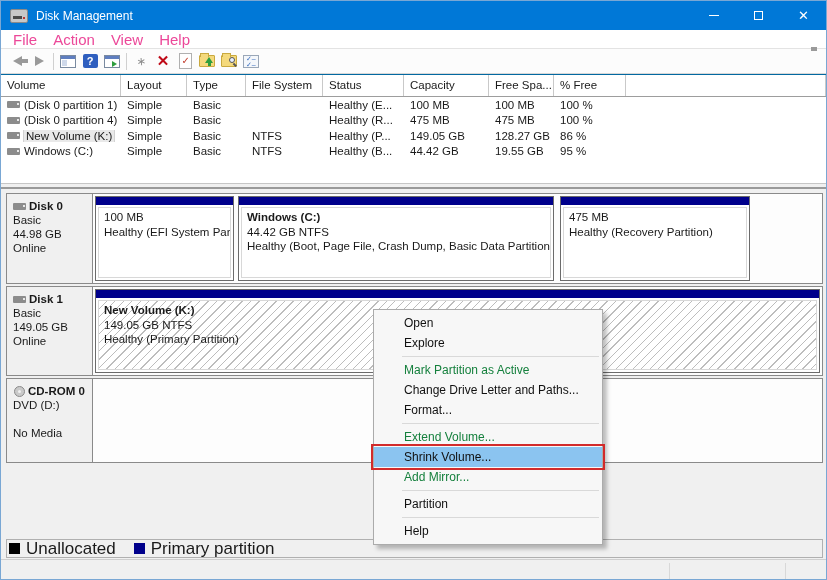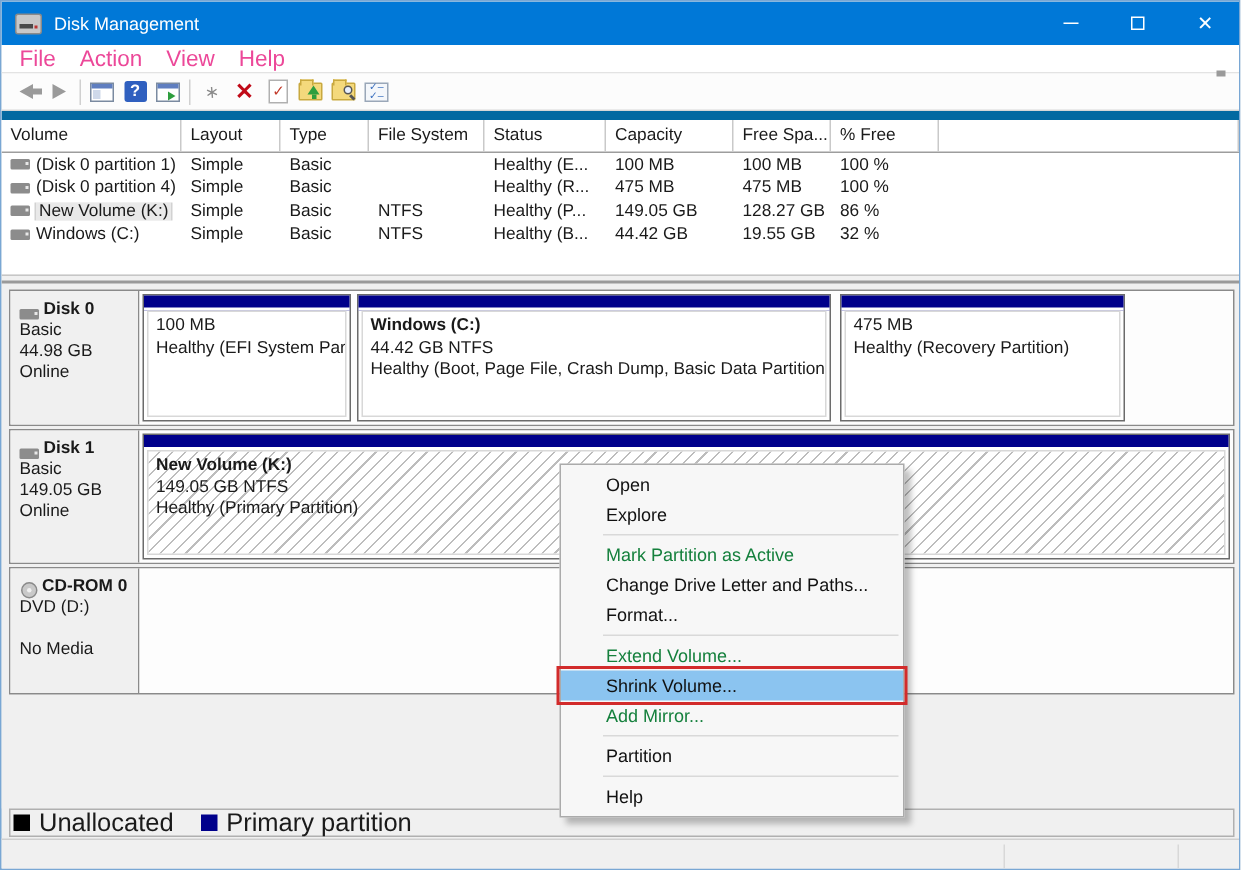--- a/index.html
+++ b/index.html
@@ -55,21 +55,21 @@
     border-left:4px solid transparent; border-right:4px solid transparent; border-bottom:6px solid #2e9e3e; }
   .folder .up::after { content:""; position:absolute; left:-1.5px; top:6px; width:3px; height:3px; background:#2e9e3e; }
   .folder .mag { position:absolute; right:1px; top:1px; width:6px; height:6px; border:1.5px solid #555;
     border-radius:50%; background:#e8f0ff; }
   .folder .mag::after { content:""; position:absolute; right:-3px; bottom:-3px; width:4px; height:1.5px;
     background:#555; transform:rotate(45deg); }
   .checklist { width:16px; height:13px; border:1px solid #9aa7b8; background:#f4f7fb; position:relative; font-size:7px;
     color:#3a6fbf; line-height:6px; padding-left:2px; }
   
   .vol-table { position:absolute; left:0; top:73px; width:100%; height:109px; background:#fff;
-    border-top:6px solid #0369a1; }
+    border-top:1px solid #0369a1; }
   .vt-header { display:flex; height:22px; border-bottom:1px solid #9d9d9d; background:#fff; }
   .vt-hcell { font-size:11.5px; padding:4px 0 0 6px; border-right:1px solid #c9c9c9; height:100%; overflow:hidden; white-space:nowrap; }
   .vt-row { display:flex; height:15.5px; align-items:center; font-size:11.5px; }
   .vt-cell { padding-left:6px; overflow:hidden; white-space:nowrap; }
   .c-vol{width:120px;} .c-lay{width:66px;} .c-typ{width:59px;} .c-fs{width:77px;}
   .c-st{width:81px;} .c-cap{width:85px;} .c-free{width:65px;} .c-pct{width:72px;} .c-fill{flex:1;}
   .vol-cell-inner { display:flex; align-items:center; gap:4px; }
   .drive-ico { width:13px; height:7px; background:#8c8c8c; border-radius:1px; position:relative; flex:0 0 auto; }
   .drive-ico::after { content:""; position:absolute; right:1px; top:2px; width:2px; height:2px; background:#e8e8e8; }
   .sel-label { background:#e9e9e9; outline:1px solid #d2d2d2; padding:0 2px; }
@@ -78,21 +78,21 @@
     border-top:1px solid #c6c6c6; }
   .splitter::after { content:""; display:block; margin-top:3px; height:2px; background:#9a9a9a; }
   
   .graph { position:absolute; left:0; top:190px; width:100%; height:348px; background:#f0f0f0; }
   .disk-row { position:absolute; left:5px; width:817px; border:1px solid #8a8a8a; display:flex; background:#fdfdfd; }
   .disk-row.r0 { top:2px; height:91px; }
   .disk-row.r1 { top:95px; height:90px; }
   .disk-row.r2 { top:187px; height:85px; }
   .disk-label { width:86px; background:#f0f0f0; border-right:1px solid #8a8a8a; padding:5px 4px 0 6px;
     font-size:11.5px; line-height:14px; flex:0 0 auto; }
-  .disk-label .dname { font-weight:bold; display:flex; align-items:flex-end; gap:3px; }
+  .disk-label .dname { font-weight:bold; display:flex; align-items:center; gap:3px; }
   .cd-ico { width:12px; height:10px; position:relative; flex:0 0 auto; }
   .cd-ico::before { content:""; position:absolute; left:1px; top:0; width:9px; height:9px; border-radius:50%;
     background:#c9c9c9; border:1px solid #8a8a8a; }
   .cd-ico::after { content:""; position:absolute; left:5px; top:4px; width:3px; height:3px; border-radius:50%; background:#f0f0f0; }
   .disk-strip { position:relative; flex:1; background:#fdfdfd; }
   .partition { position:absolute; top:2px; bottom:2px; border:1px solid #6b6b6b; background:#fff;
     display:flex; flex-direction:column; }
   .pt-band { height:10px; background:#00008b; border-bottom:2px solid #fff; flex:0 0 auto; }
   .pt-body { flex:1; margin:0 2px 2px 2px; border:1px solid #d8d8d8; padding:2px 5px; font-size:11.5px;
     line-height:14.5px; overflow:hidden; white-space:nowrap; }
@@ -263,21 +263,21 @@
             <span class="drive-ico"></span>
             <span>Windows (C:)</span>
           </span>
         </span>
       <span class="vt-cell c-lay">Simple</span>
       <span class="vt-cell c-typ">Basic</span>
       <span class="vt-cell c-fs">NTFS</span>
       <span class="vt-cell c-st">Healthy (B...</span>
       <span class="vt-cell c-cap">44.42 GB</span>
       <span class="vt-cell c-free">19.55 GB</span>
-      <span class="vt-cell c-pct">32 %</span>
+      <span class="vt-cell c-pct">95 %</span>
     </div>
   </div>
 
   <div class="splitter"></div>
 
   <div class="graph">
 
     <div class="disk-row r0">
       <div class="disk-label">
         <div class="dname">

